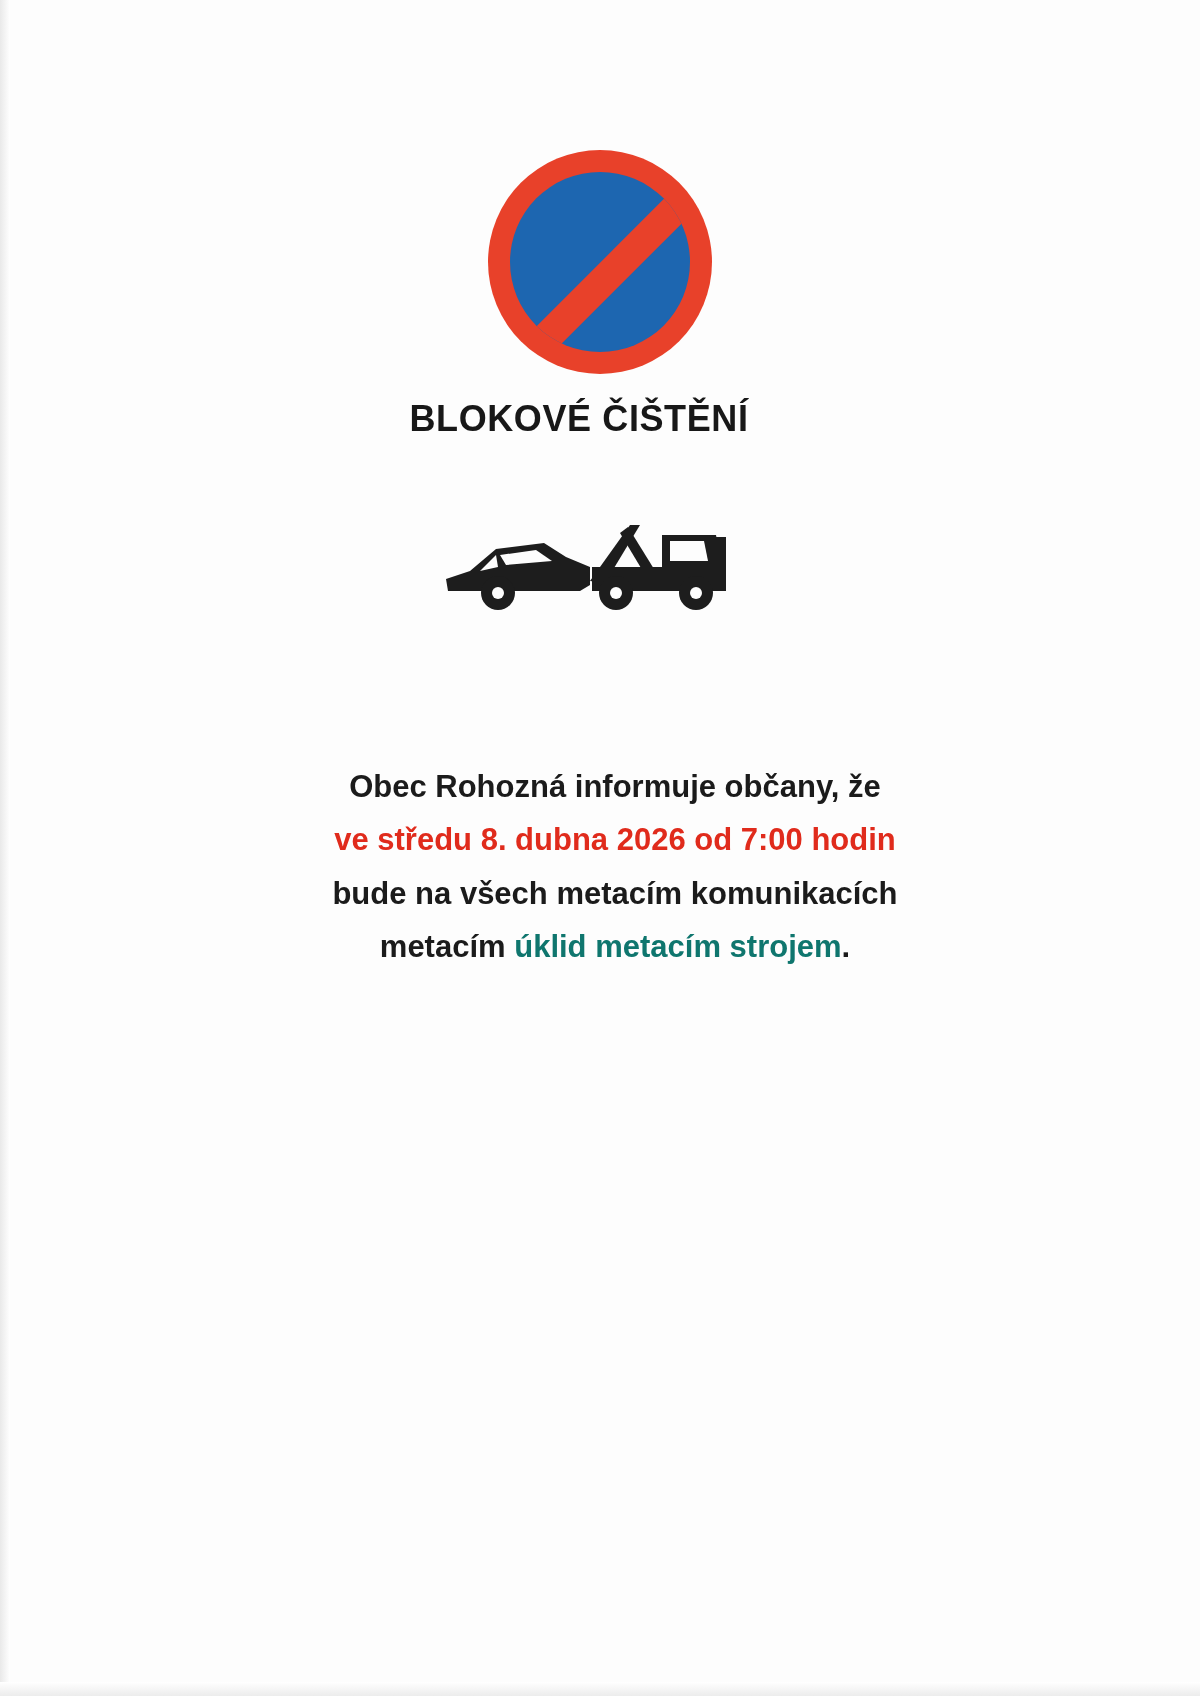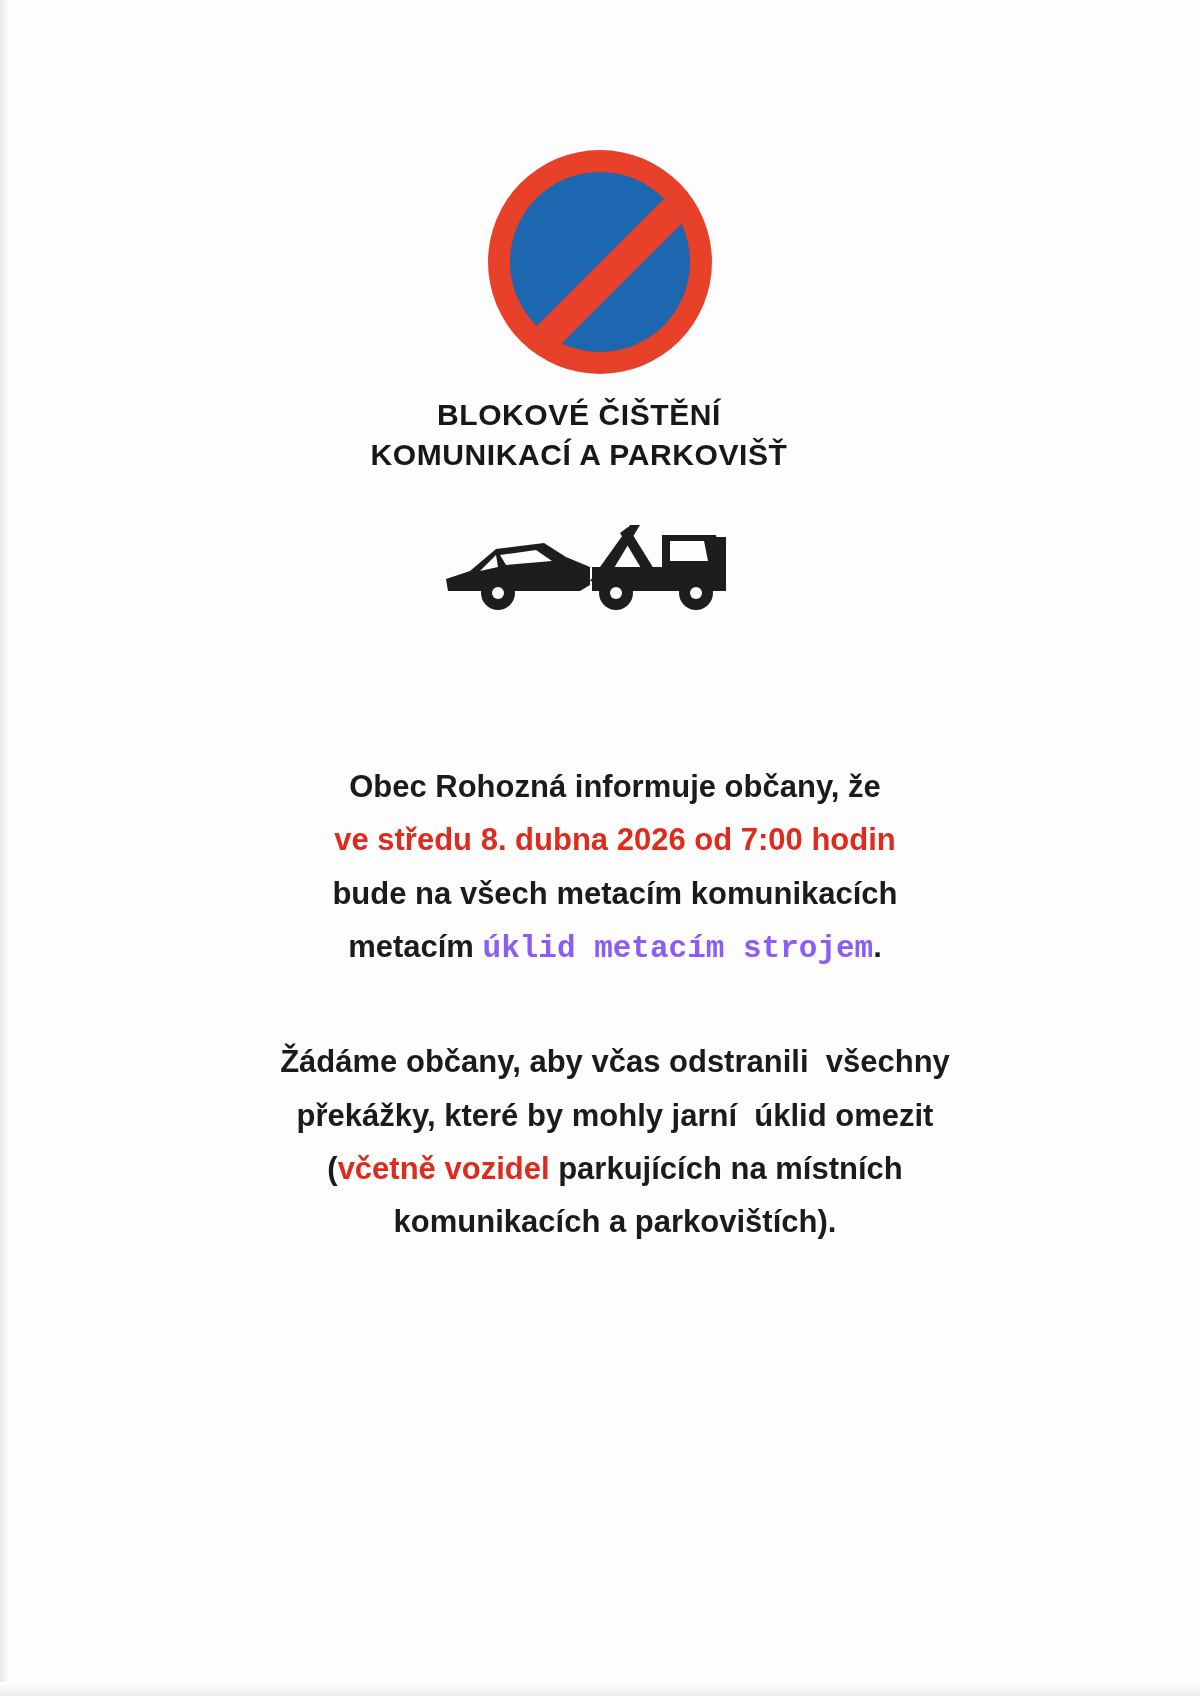--- a/index.html
+++ b/index.html
@@ -76,21 +76,21 @@
   }
 
   
   .sign-caption {
     position: absolute;
     top: 395px;
     left: 0;
     width: 1158px;
     text-align: center;
     font-weight: bold;
-    font-size: 30px;
+    font-size: 36px;
     letter-spacing: 0.6px;
     color: #181818;
     line-height: 1.32;
   }
 
   
   .tow-wrap {
     position: absolute;
     top: 505px;
     left: 0;
@@ -108,42 +108,41 @@
     font-size: 31px;
     font-weight: bold;
     line-height: 1.72;
     color: #1b1b1b;
   }
   .para + .para {
     margin-top: 60px;
   }
   .ln { display: block; white-space: pre-wrap; }
   .red { color: #e02b1c; text-align: center; }
-  .blue { color: #8b5cf6; font-family: Liberation Mono, monospace; }
+  .blue { color: #0f766e; }
 </style>
 </head>
 <body>
 
 <div class="page">
 
   <div class="scan-edge-left"></div>
   <div class="scan-edge-bottom"></div>
 
   <div class="sign-wrap">
     <div class="no-parking-sign">
       <div class="np-outer"></div>
       <div class="np-inner">
         <div class="np-slash"></div>
       </div>
     </div>
   </div>
 
   <div class="sign-caption">
     <span class="ln">BLOKOVÉ ČIŠTĚNÍ</span>
-    <span class="ln">KOMUNIKACÍ A PARKOVIŠŤ</span>
   </div>
 
   <div class="tow-wrap">
     <svg width="320" height="110" viewBox="0 0 320 110">
       <g fill="#1d1d1d">
 
         <path d="M8 86 L6 74 L30 66 L56 44 L104 38 L126 52 L150 62 L150 80 L140 86 Z"></path>
         <path d="M60 50 L96 45 L112 56 L66 60 Z" fill="#fdfdfd"></path>
         <path d="M40 66 L56 50 L58 62 Z" fill="#fdfdfd"></path>
 
@@ -167,22 +166,16 @@
 
   <div class="body-text">
 
     <div class="para">
       <span class="ln">Obec Rohozná informuje občany, že</span>
       <span class="ln red">ve středu 8. dubna 2026 od 7:00 hodin</span>
       <span class="ln">bude na všech metacím komunikacích</span>
       <span class="ln"><span>metacím </span><span class="blue">úklid metacím strojem</span><span>.</span></span>
     </div>
 
-    <div class="para">
-      <span class="ln">Žádáme občany, aby včas odstranili  všechny</span>
-      <span class="ln">překážky, které by mohly jarní  úklid omezit</span>
-      <span class="ln"><span>(</span><span class="red">včetně vozidel</span><span> parkujících na místních</span></span>
-      <span class="ln">komunikacích a parkovištích).</span>
-    </div>
 
   </div>
 
 </div>
 
 </body></html>

